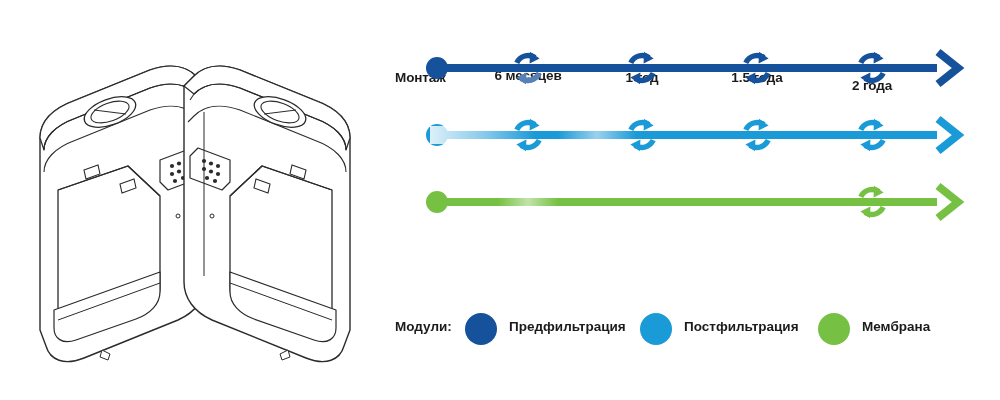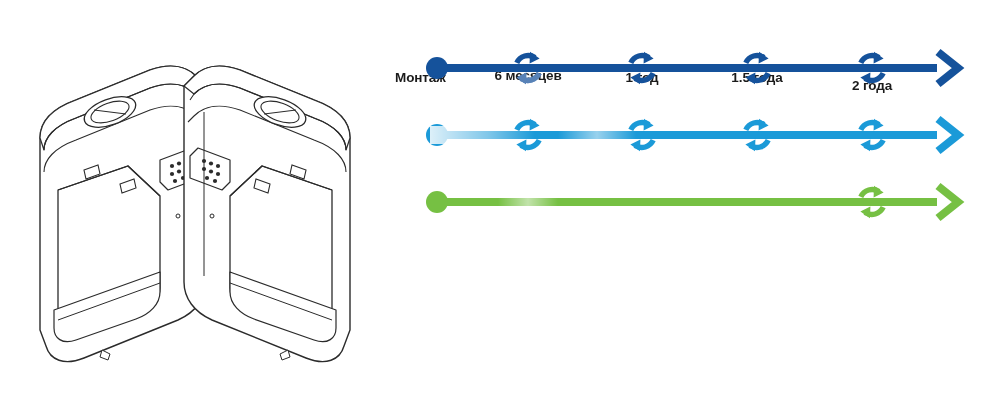--- a/index.html
+++ b/index.html
@@ -207,15 +207,33 @@
           <circle cx="47" cy="202" r="11" fill="#76C043"></circle>
           <rect x="108" y="198" width="60" height="8" fill="url(#fadeLight)"></rect>
           <path d="M548,186 L568,202 L548,218" fill="none" stroke="#76C043" stroke-width="8" stroke-linecap="butt" stroke-linejoin="miter"></path>
           <g color="#76C043">
             <use href="#recycle" transform="translate(482,202)"></use>
           </g>
         </g>
       </svg>
     </div>
 
+    <div class="legend">
+      <div class="legend-title">Модули:</div>
+
+      <div class="legend-item" style="left:75px;">
+        <span class="legend-dot" style="background:#15529B;"></span>
+        <span class="legend-text">Предфильтрация</span>
+      </div>
+
+      <div class="legend-item" style="left:250px;">
+        <span class="legend-dot" style="background:#1B9AD8;"></span>
+        <span class="legend-text">Постфильтрация</span>
+      </div>
+
+      <div class="legend-item" style="left:428px;">
+        <span class="legend-dot" style="background:#76C043;"></span>
+        <span class="legend-text">Мембрана</span>
+      </div>
+    </div>
 
   </div>
 </div>
 
 </body></html>

